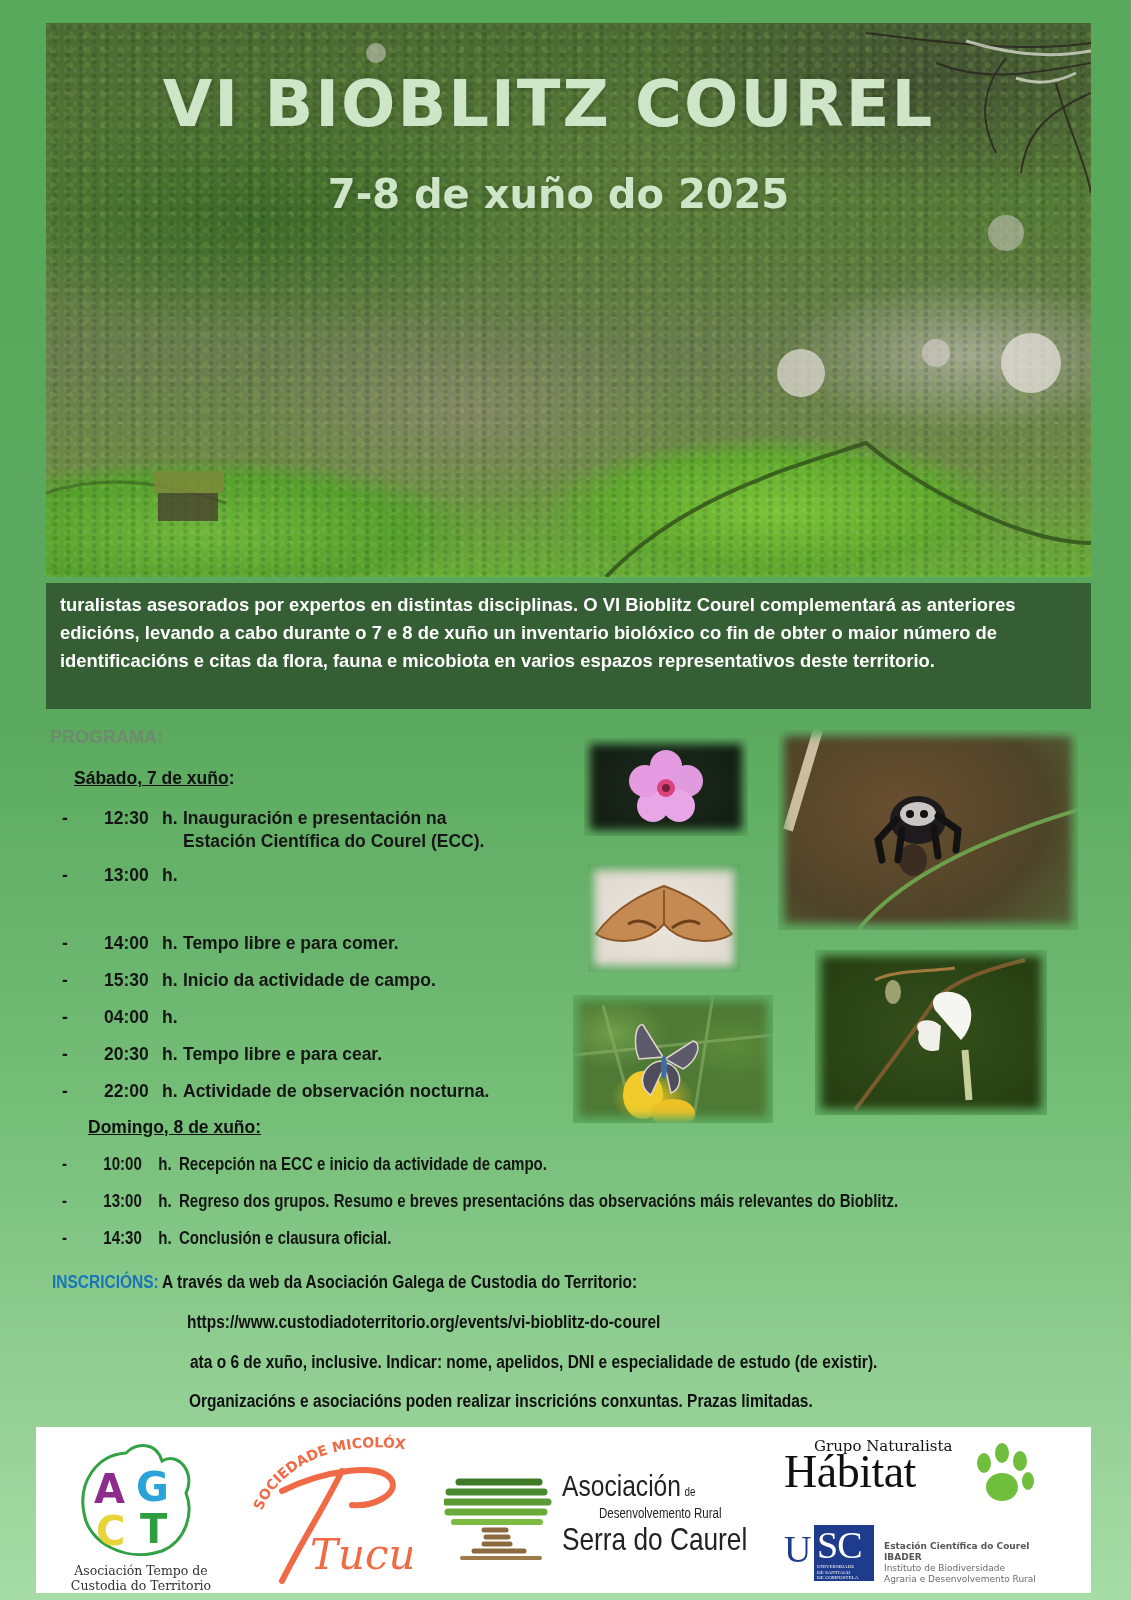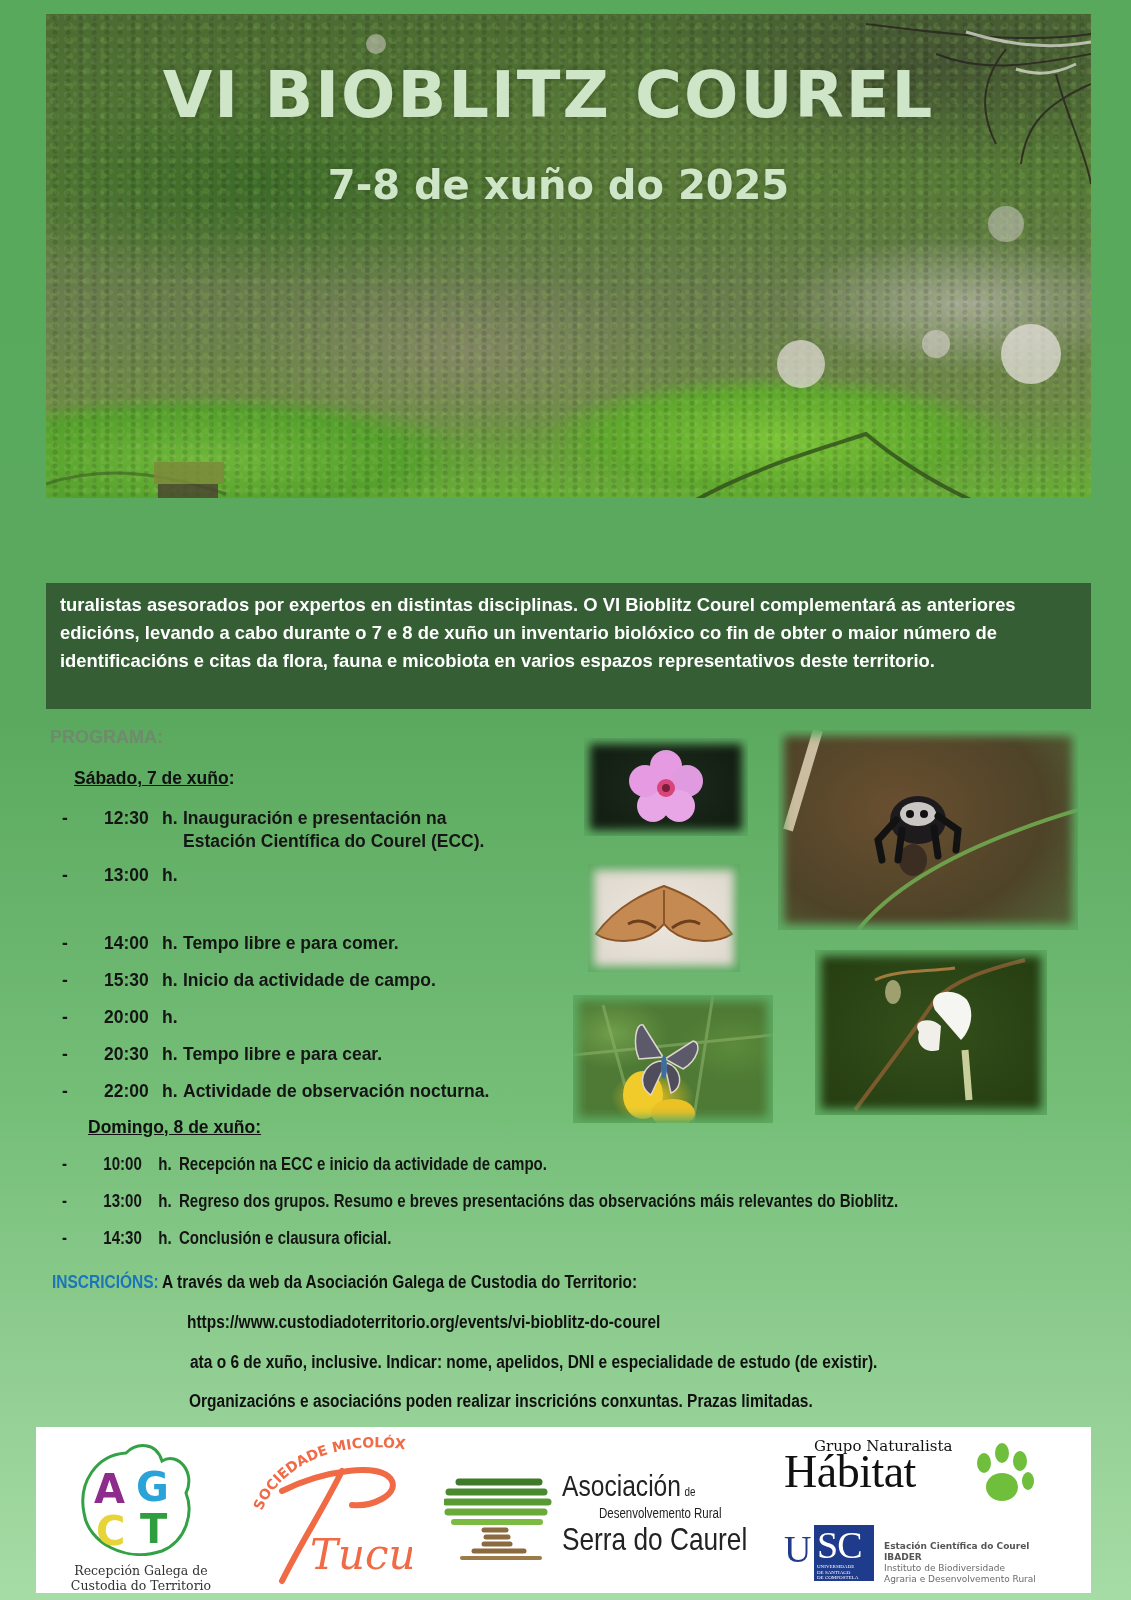--- a/index.html
+++ b/index.html
@@ -6,21 +6,21 @@
   html, body { width: 1131px; height: 1600px; overflow: hidden; }
   body {
     position: relative;
     font-family: "Liberation Sans", "DejaVu Sans", sans-serif;
     background: linear-gradient(180deg, #58a95c 0%, #5ba95f 45%, #76bf79 70%, #95d096 88%, #a6dca6 100%);
     color: #111;
   }
 
   
   .hero {
-    position: absolute; left: 46px; top: 14px; width: 1045px; height: 484px;
+    position: absolute; left: 46px; top: 23px; width: 1045px; height: 554px;
     overflow: hidden;
     background:
       radial-gradient(ellipse 40% 30% at 85% 10%, rgba(60,60,50,.55), transparent 70%),
       radial-gradient(ellipse 30% 18% at 70% 88%, #7cc437 0%, #5fa82d 55%, transparent 75%),
       radial-gradient(ellipse 35% 18% at 15% 92%, #6fb73a 0%, #55a02c 55%, transparent 75%),
       radial-gradient(ellipse 25% 20% at 88% 60%, rgba(210,205,200,.55), transparent 70%),
       radial-gradient(ellipse 30% 25% at 40% 70%, rgba(150,140,120,.55), transparent 70%),
       radial-gradient(ellipse 40% 30% at 20% 35%, #3c6a28 0%, transparent 70%),
       radial-gradient(ellipse 45% 35% at 60% 30%, #5a7a3a 0%, transparent 70%),
       linear-gradient(180deg, #4b6b32 0%, #557a36 35%, #6a7d4e 60%, #6d8a46 80%, #67ad35 100%);
@@ -206,21 +206,21 @@
 
 <div class="item" style="top:969px">
   <span class="dash">-</span>
   <span class="time">15:30</span>
   <span class="h">h.</span>
   <span class="desc">Inicio da actividade de campo.</span>
 </div>
 
 <div class="item" style="top:1006px">
   <span class="dash">-</span>
-  <span class="time">20:00</span>
+  <span class="time">04:00</span>
   <span class="h">h.</span>
 </div>
 
 <div class="item" style="top:1043px">
   <span class="dash">-</span>
   <span class="time">20:30</span>
   <span class="h">h.</span>
   <span class="desc">Tempo libre e para cear.</span>
 </div>
 
@@ -329,21 +329,21 @@
 
   <div class="logo" style="left:30px; top:6px; width:150px; height:160px;">
     <svg width="150" height="130" style="position:absolute;left:0;top:0">
       <path d="M60 20 C30 22 12 50 18 80 C22 110 60 130 96 118 C120 108 128 80 120 60 C130 40 112 18 96 28 C90 8 70 10 60 20 Z" stroke="#33a145" stroke-width="3" fill="none"></path>
       <text x="28" y="70" font-family="DejaVu Sans, sans-serif" font-size="40" font-weight="bold" fill="#8d2c8c">A</text>
       <text x="70" y="68" font-family="DejaVu Sans, sans-serif" font-size="40" font-weight="bold" fill="#2aa3d9">G</text>
       <text x="30" y="112" font-family="DejaVu Sans, sans-serif" font-size="40" font-weight="bold" fill="#e6d438">C</text>
       <text x="74" y="110" font-family="DejaVu Sans, sans-serif" font-size="40" font-weight="bold" fill="#2f9e3e">T</text>
     </svg>
     <div class="acgt-caption">
-      <div>Recepción Galega de</div>
+      <div>Asociación Tempo de</div>
       <div>Custodia do Territorio</div>
     </div>
   </div>
 
   <div class="logo" style="left:206px; top:4px; width:170px; height:160px;">
     <svg width="170" height="160" style="position:absolute;left:0;top:0">
       <defs>
           <path id="arc" d="M20 80 C40 30 100 10 160 18"></path>
         </defs>
       <text font-family="DejaVu Sans, sans-serif" font-size="14" font-weight="bold" fill="#ef6a45">

